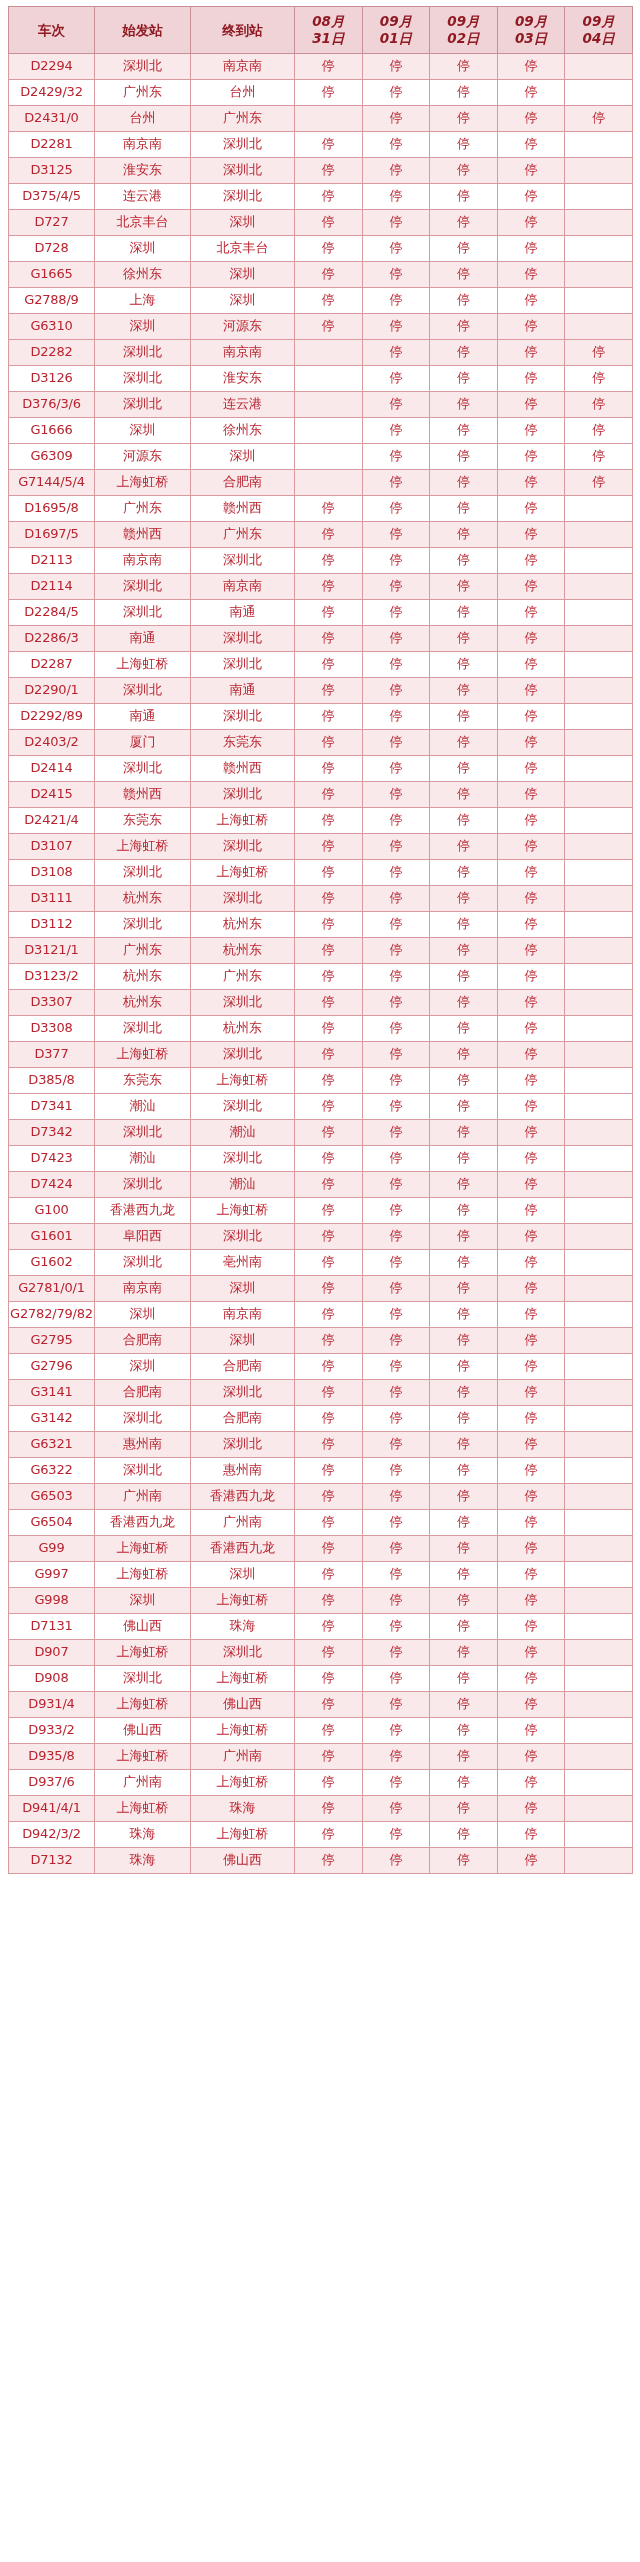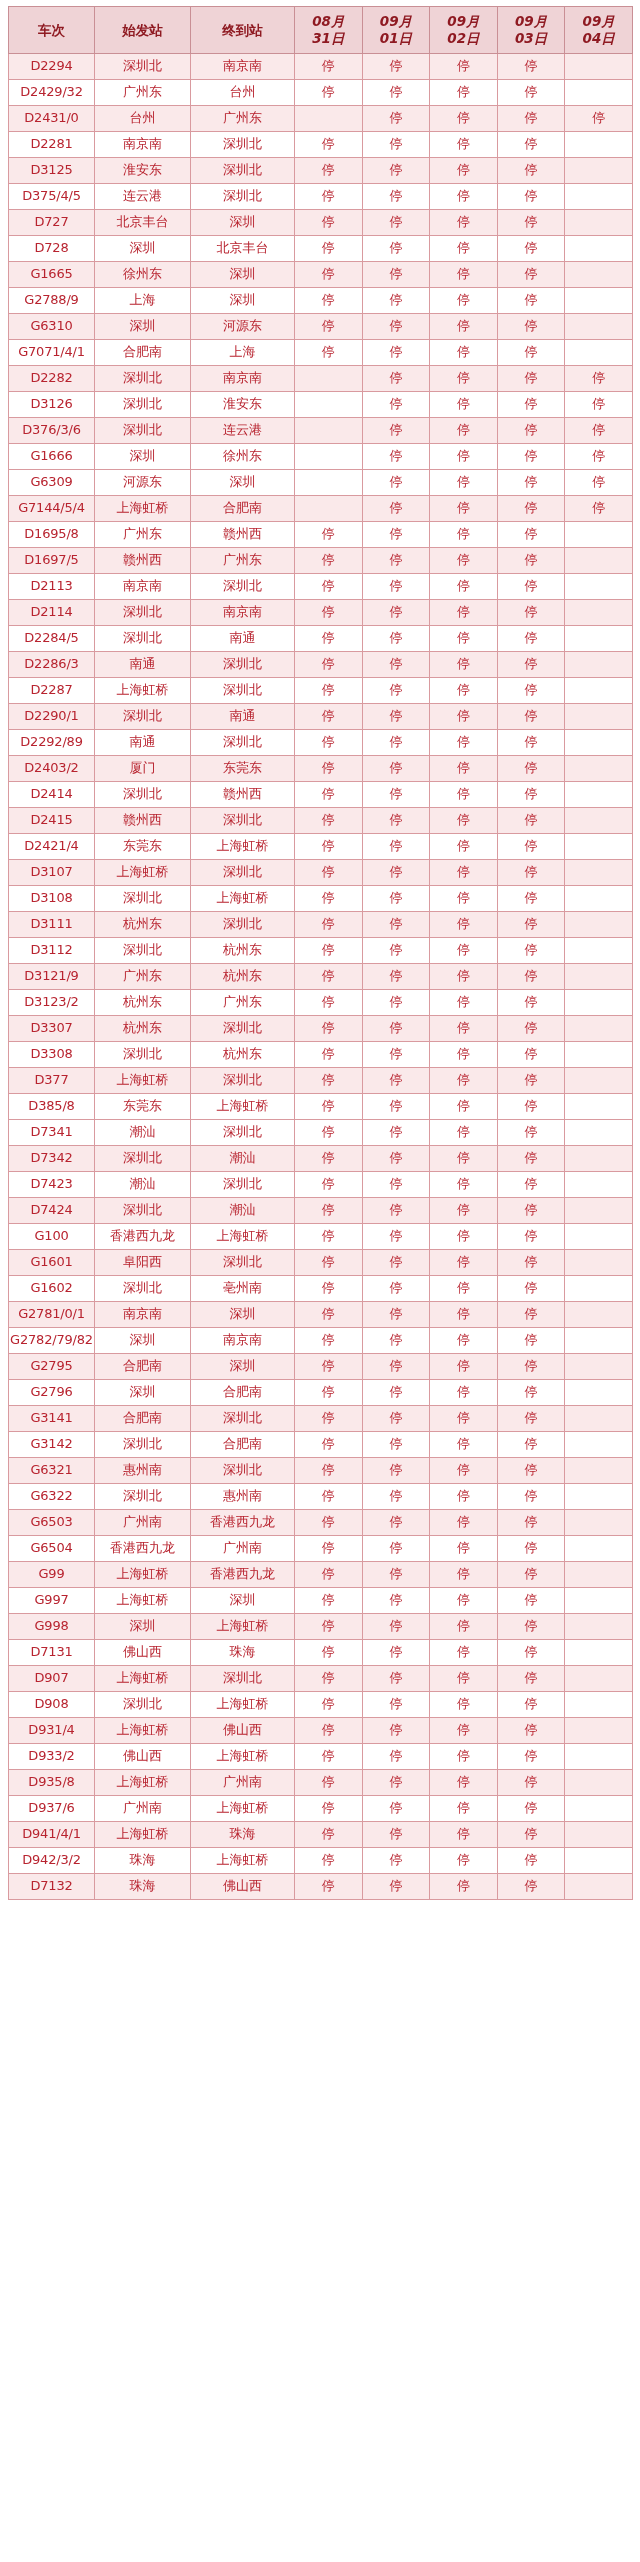--- a/index.html
+++ b/index.html
@@ -204,30 +204,20 @@
         <tr class="even">
           <td class="train">G6310</td>
           <td>深圳</td>
           <td>河源东</td>
           <td class="stop">停</td>
           <td class="stop">停</td>
           <td class="stop">停</td>
           <td class="stop">停</td>
           <td class="stop"></td>
         </tr>
-        <tr class="odd">
-          <td class="train">G7071/4/1</td>
-          <td>合肥南</td>
-          <td>上海</td>
-          <td class="stop">停</td>
-          <td class="stop">停</td>
-          <td class="stop">停</td>
-          <td class="stop">停</td>
-          <td class="stop"></td>
-        </tr>
         <tr class="even">
           <td class="train">D2282</td>
           <td>深圳北</td>
           <td>南京南</td>
           <td class="stop"></td>
           <td class="stop">停</td>
           <td class="stop">停</td>
           <td class="stop">停</td>
           <td class="stop">停</td>
         </tr>
@@ -445,21 +435,21 @@
           <td class="train">D3112</td>
           <td>深圳北</td>
           <td>杭州东</td>
           <td class="stop">停</td>
           <td class="stop">停</td>
           <td class="stop">停</td>
           <td class="stop">停</td>
           <td class="stop"></td>
         </tr>
         <tr class="even">
-          <td class="train">D3121/9</td>
+          <td class="train">D3121/1</td>
           <td>广州东</td>
           <td>杭州东</td>
           <td class="stop">停</td>
           <td class="stop">停</td>
           <td class="stop">停</td>
           <td class="stop">停</td>
           <td class="stop"></td>
         </tr>
         <tr class="odd">
           <td class="train">D3123/2</td>

